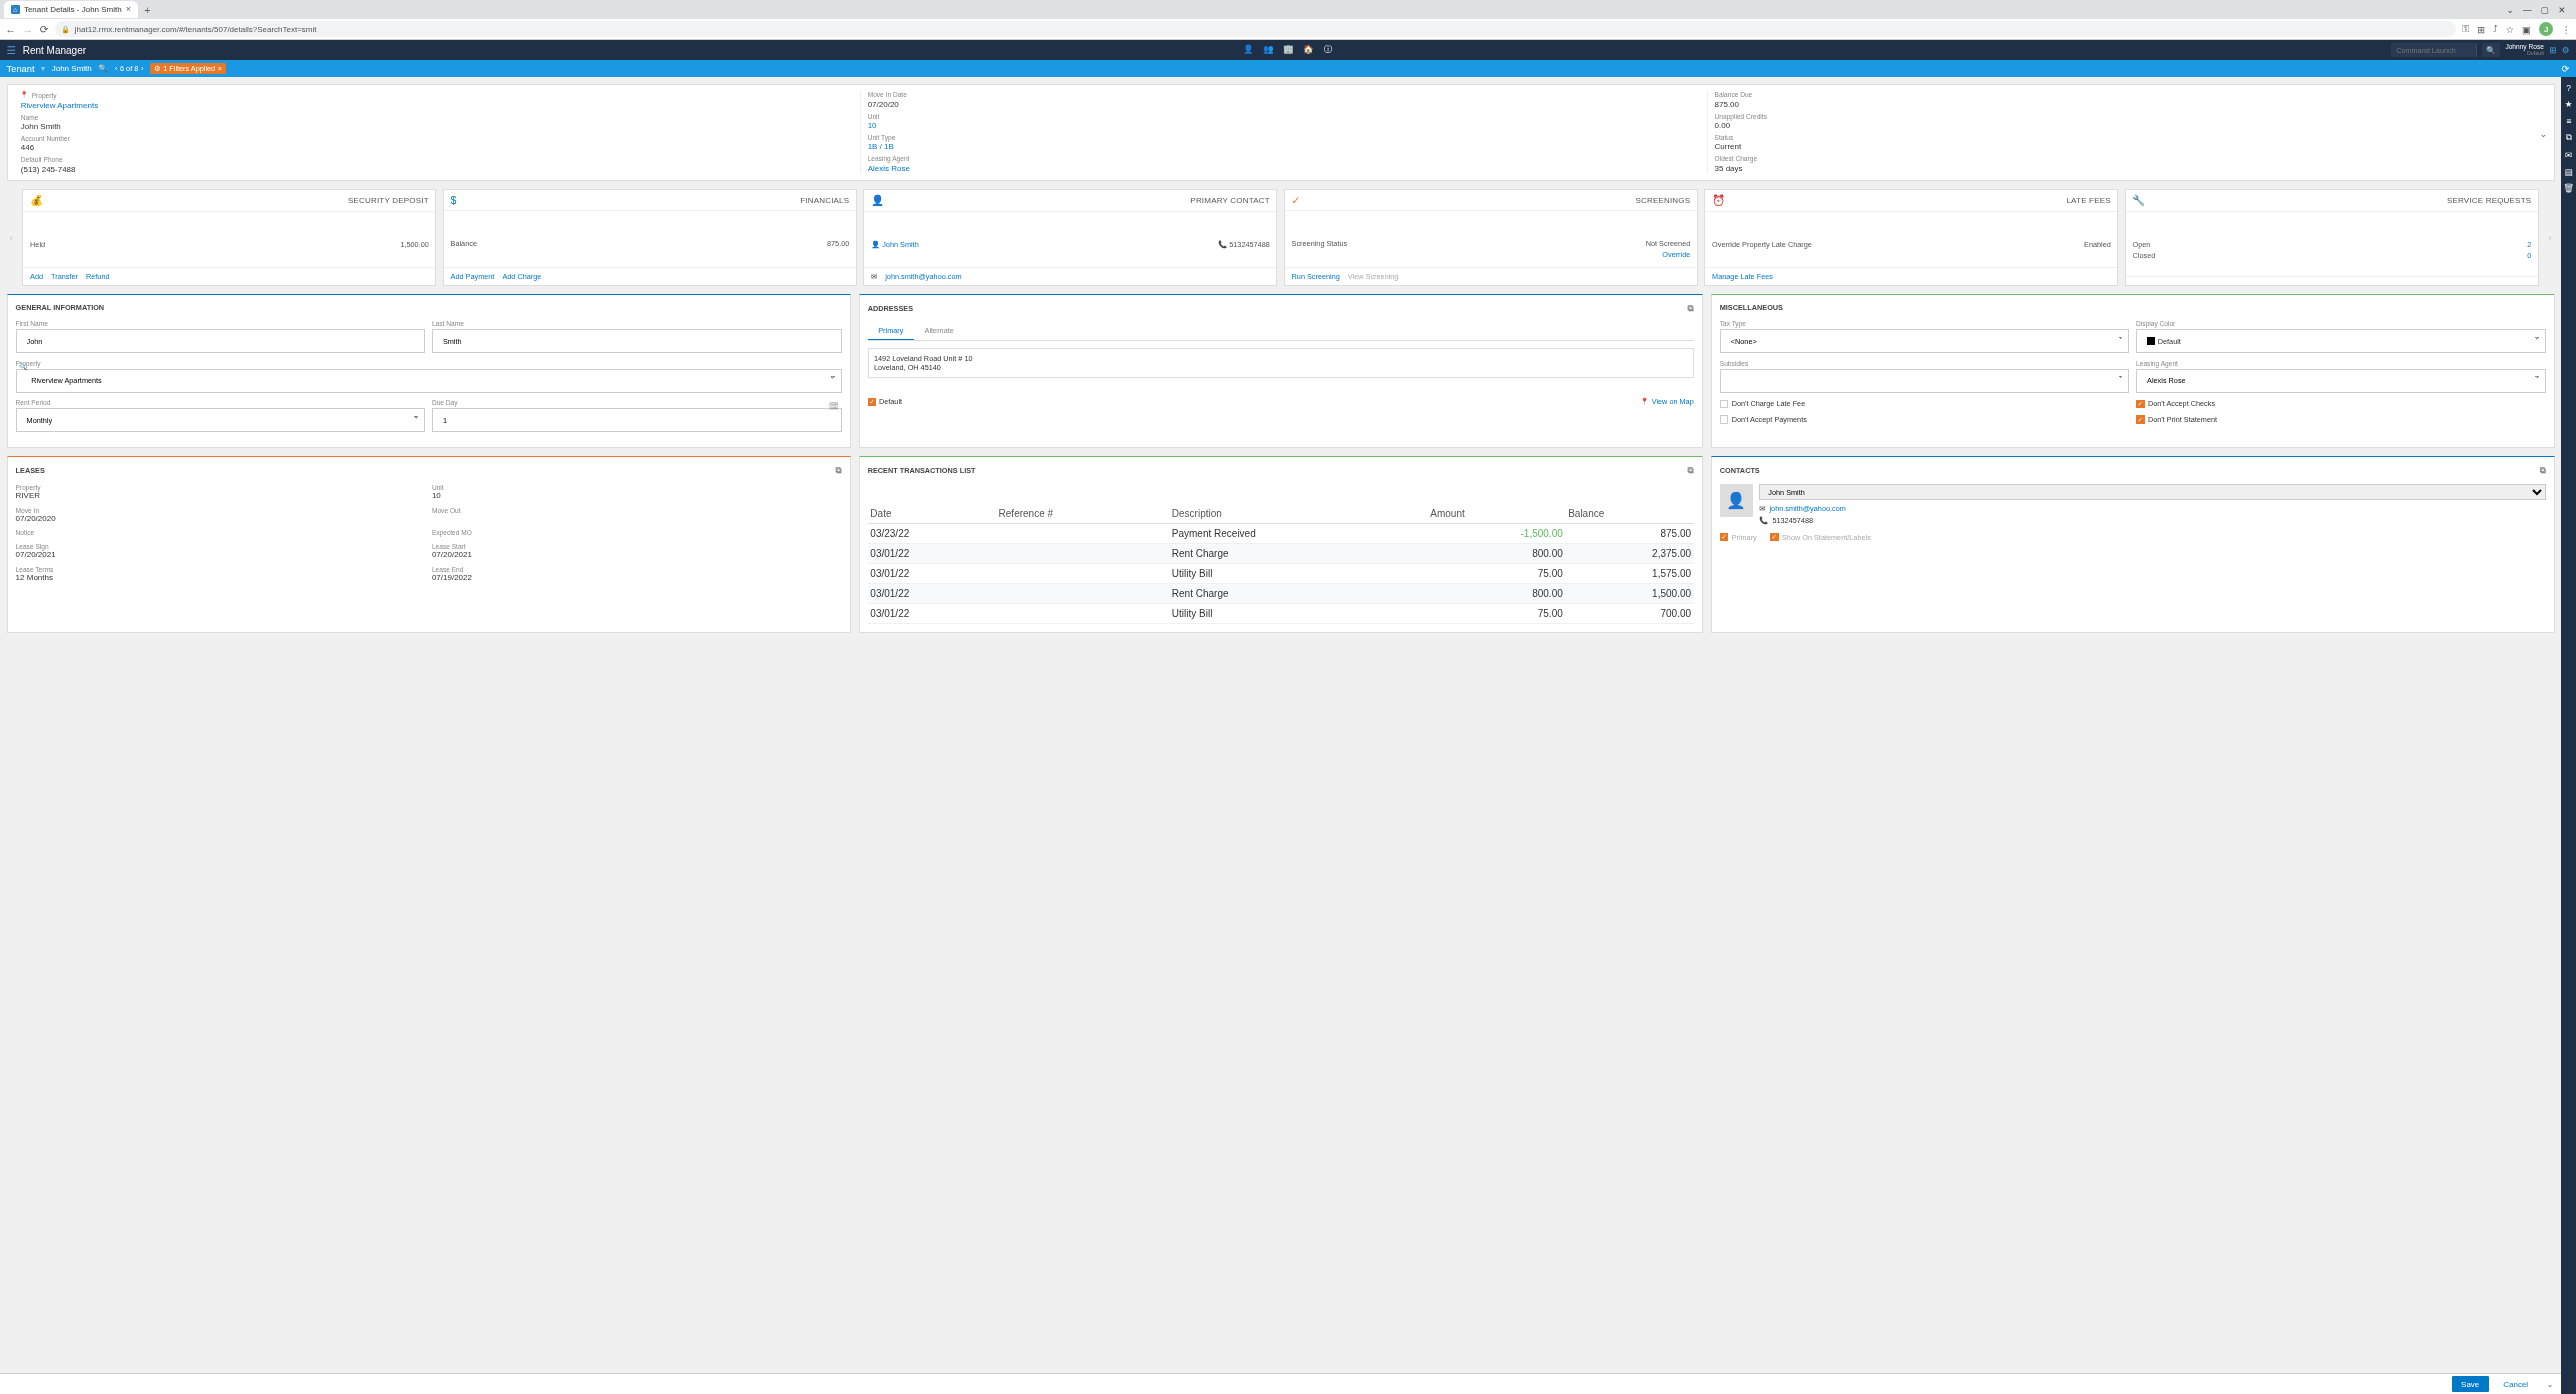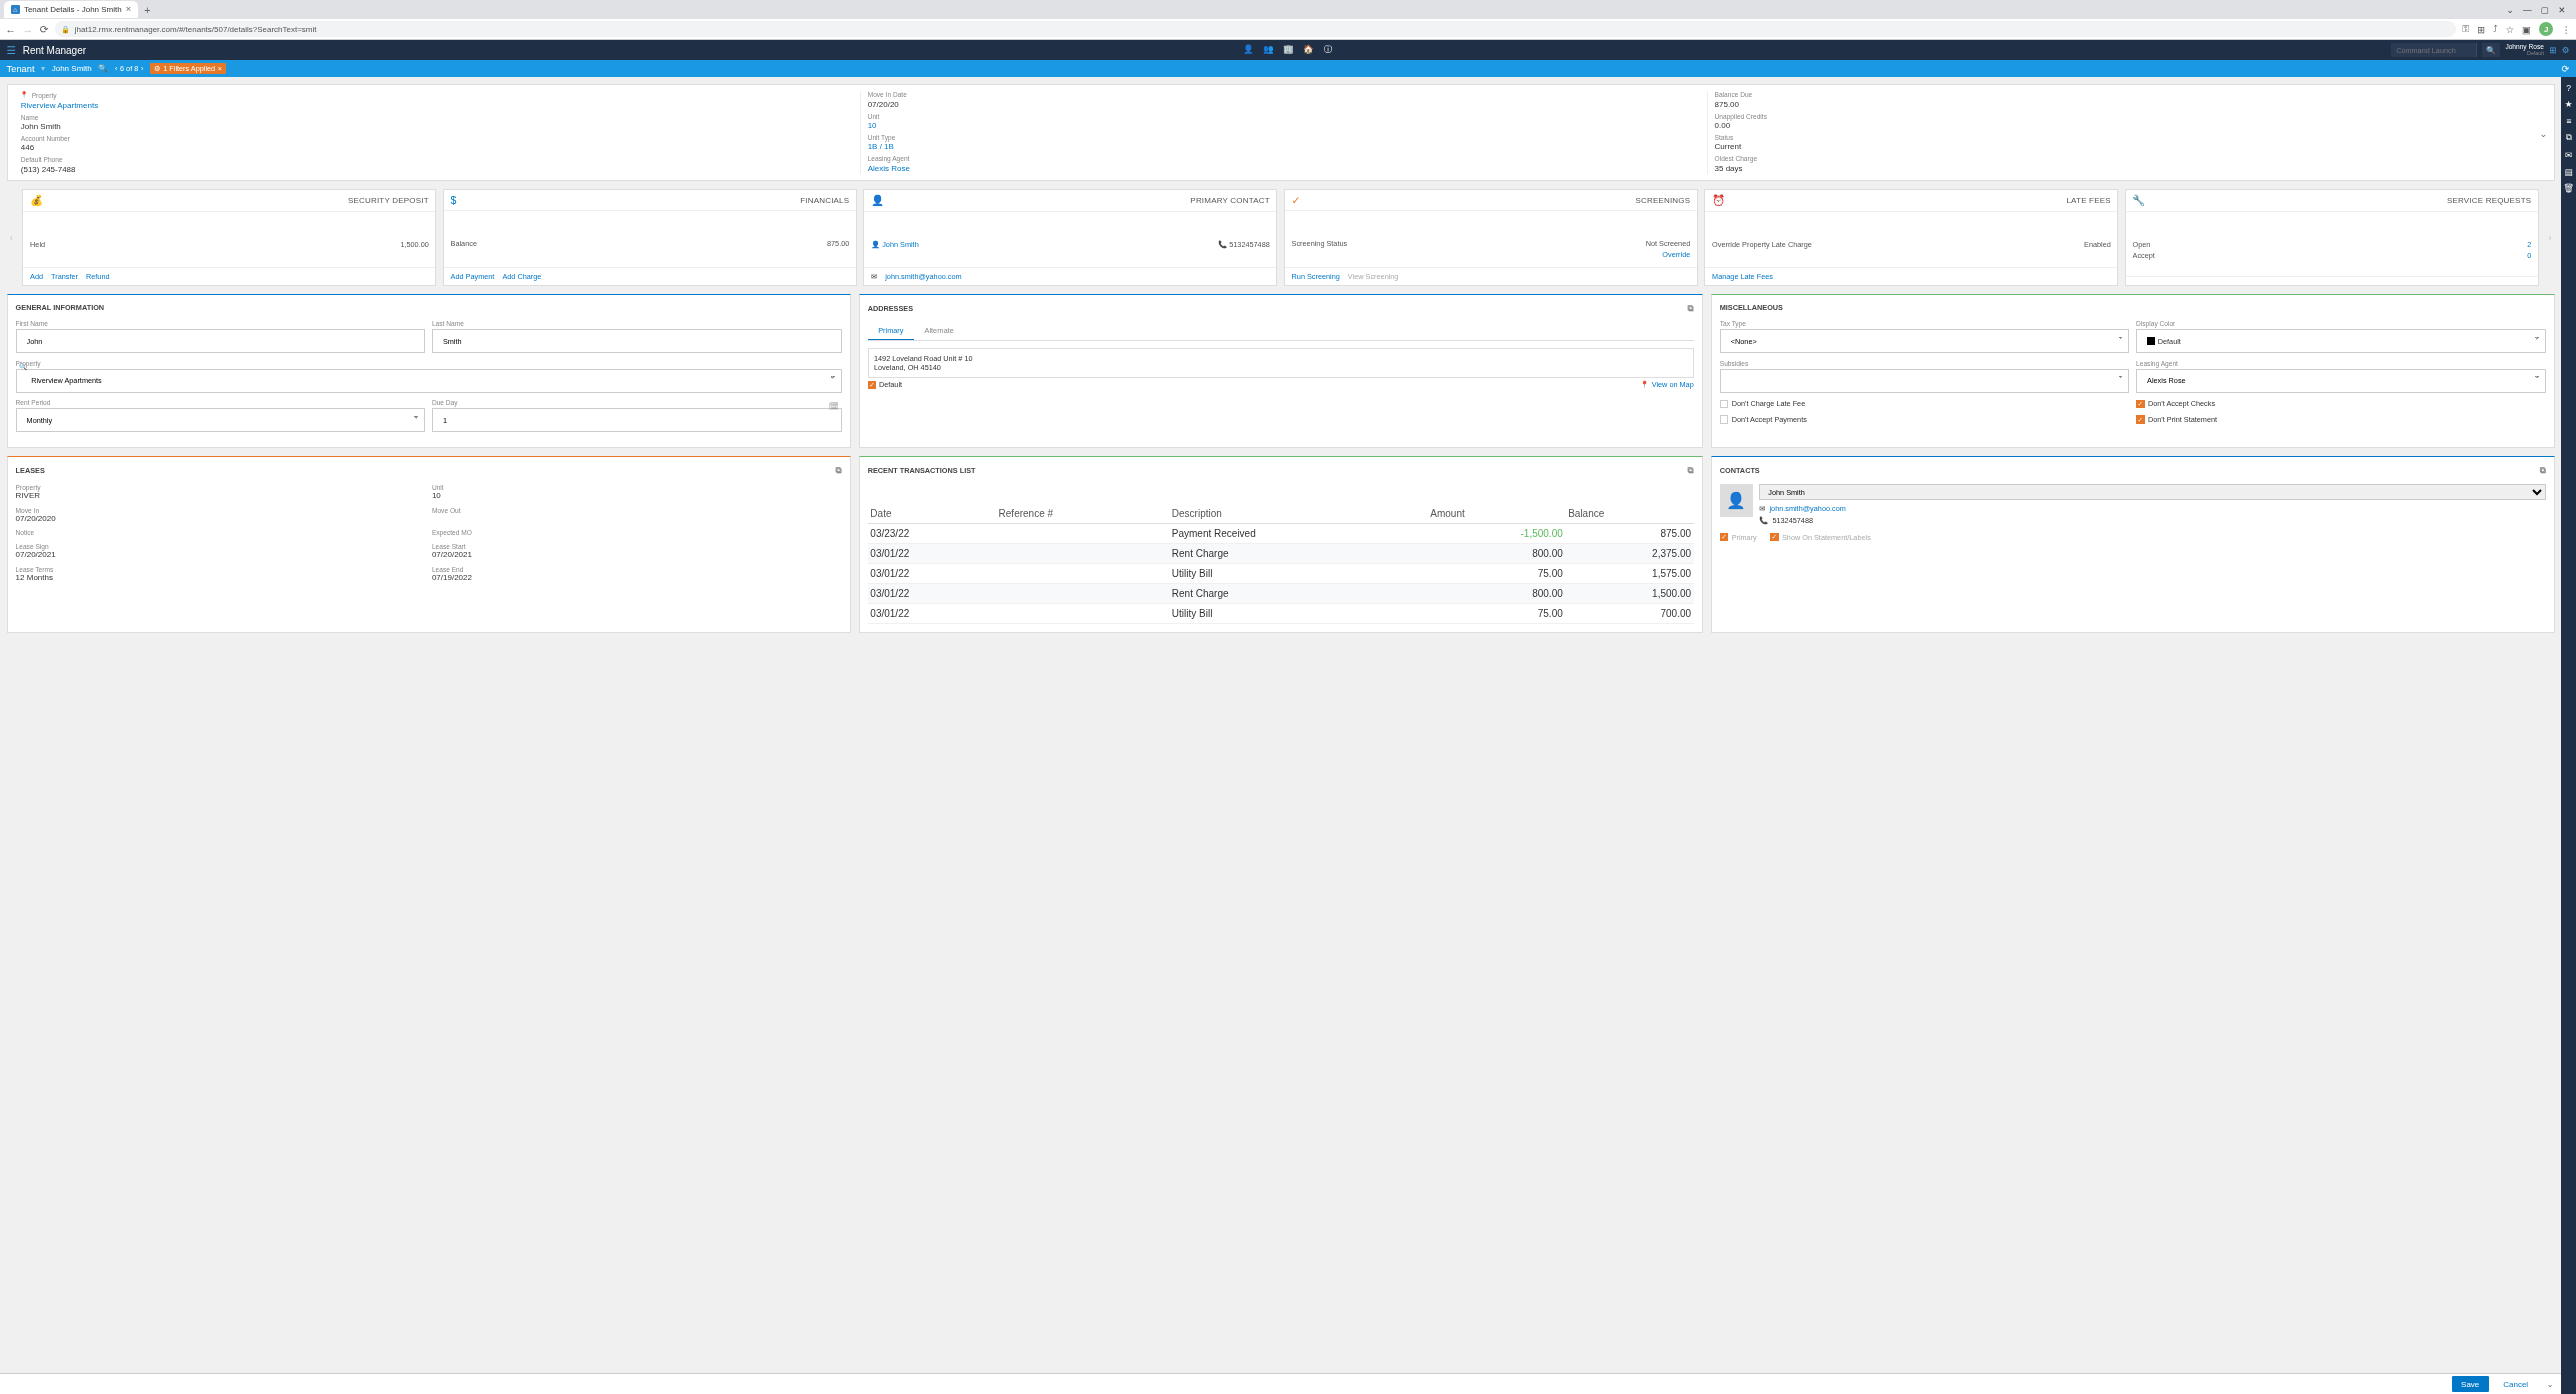--- a/index.html
+++ b/index.html
@@ -90,21 +90,21 @@
 .input-with-cal { position:relative;}
 .cal-icon { position:absolute; right:2.7px; top:2.7px; font-size:8px; color:#888;}
 .input-with-search { position:relative; }
 .input-with-search::before { content:"🔍"; position:absolute; left:4px; top:3.3px; font-size:6.6px; color:#0078c8;}
 .input-with-search .form-select { padding-left:14.6px;}
 
 
 .addr-tabs { display: flex; border-bottom: 0.7px solid #ddd; margin-bottom: 6.6px; }
 .addr-tab { padding: 4px 10.6px; font-size: 7.3px; color: #888; cursor: pointer; }
 .addr-tab.active { color: #0078c8; border-bottom: 1.3px solid #0078c8; font-weight: 500;}
-.address-box { border: 0.7px solid #ddd; padding: 5.3px; font-size: 7.3px; margin-bottom: 2px; }
+.address-box { border: 0.7px solid #ddd; padding: 5.3px; font-size: 7.3px; margin-bottom: 19px; }
 .addr-foot { display: flex; justify-content: space-between; align-items: center; font-size: 7.3px; }
 .checkbox-sm { display: flex; align-items: center; gap: 2.7px; }
 .map-link { color: #0078c8; display: flex; align-items: center; gap: 2.7px; cursor:pointer;}
 
 
 .check-grid { display: grid; grid-template-columns: 1fr 1fr; gap: 6.6px; margin-top: 6.6px; font-size: 7.3px; }
 .check-item { display: flex; align-items: center; gap: 3.3px; }
 .chk { width:8.6px; height:8.6px; border:0.7px solid #ccc; display:inline-flex; align-items:center; justify-content:center; font-size:6.6px;}
 .chk.checked { background:#e77828; border-color:#e77828; color:#fff;}
 .color-swatch { width:8px; height:8px; background:#000; display:inline-block; vertical-align:middle; margin-right:2.7px;}
@@ -352,21 +352,21 @@
     <div class="tile-header">
             <span class="tile-icon icon-blue">🔧</span>
             <span class="tile-title">SERVICE REQUESTS</span>
           </div>
     <div class="tile-body">
       <div class="tile-row">
               <span>Open</span>
               <a class="link">2</a>
             </div>
       <div class="tile-row">
-              <span>Accept</span>
+              <span>Closed</span>
               <a class="link">0</a>
             </div>
     </div>
     <div class="tile-footer"></div>
   </div>
 
   <div class="tile-nav">›</div>
 </div>
 
 <div class="panels-grid">

